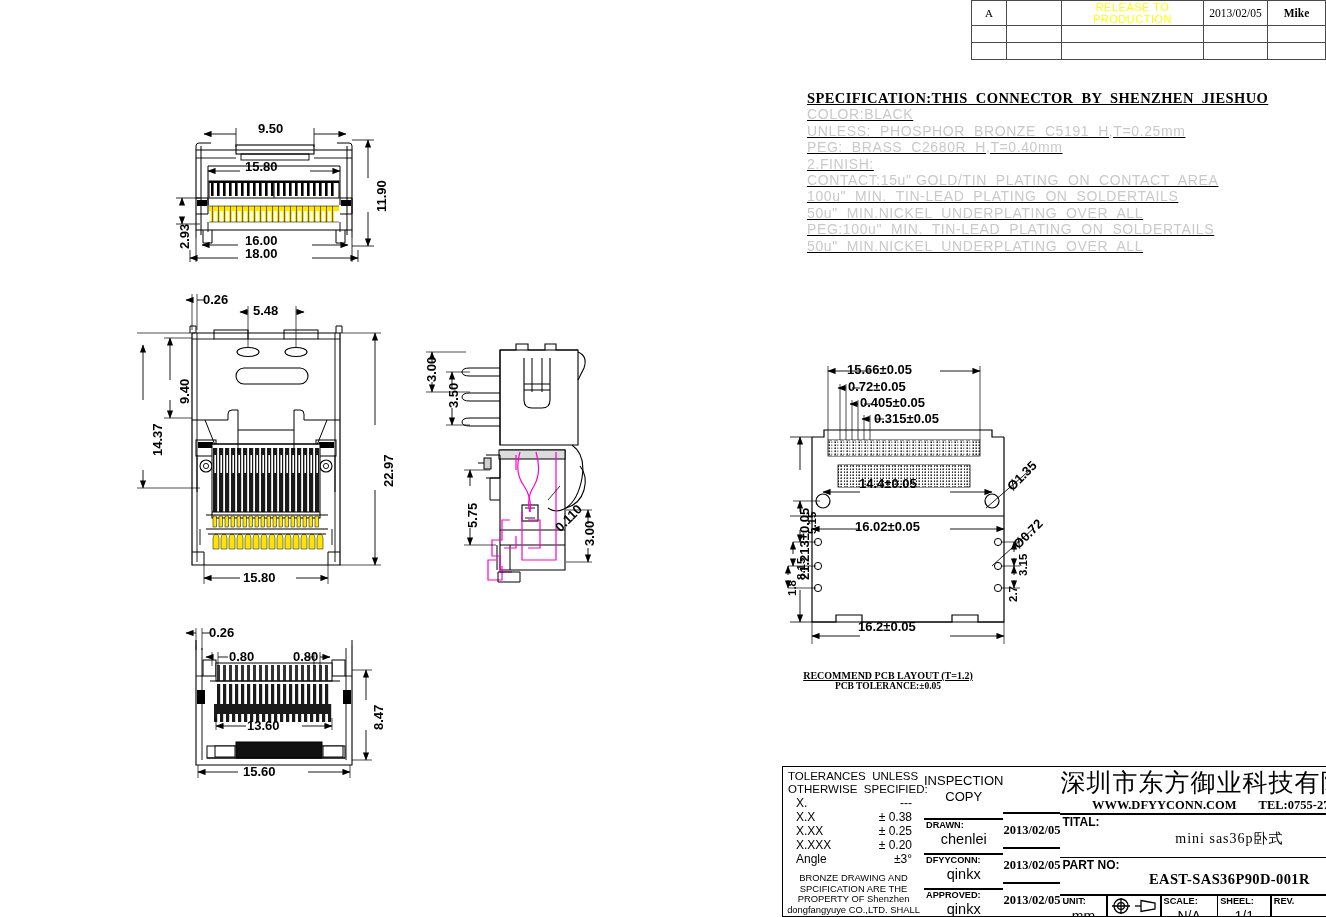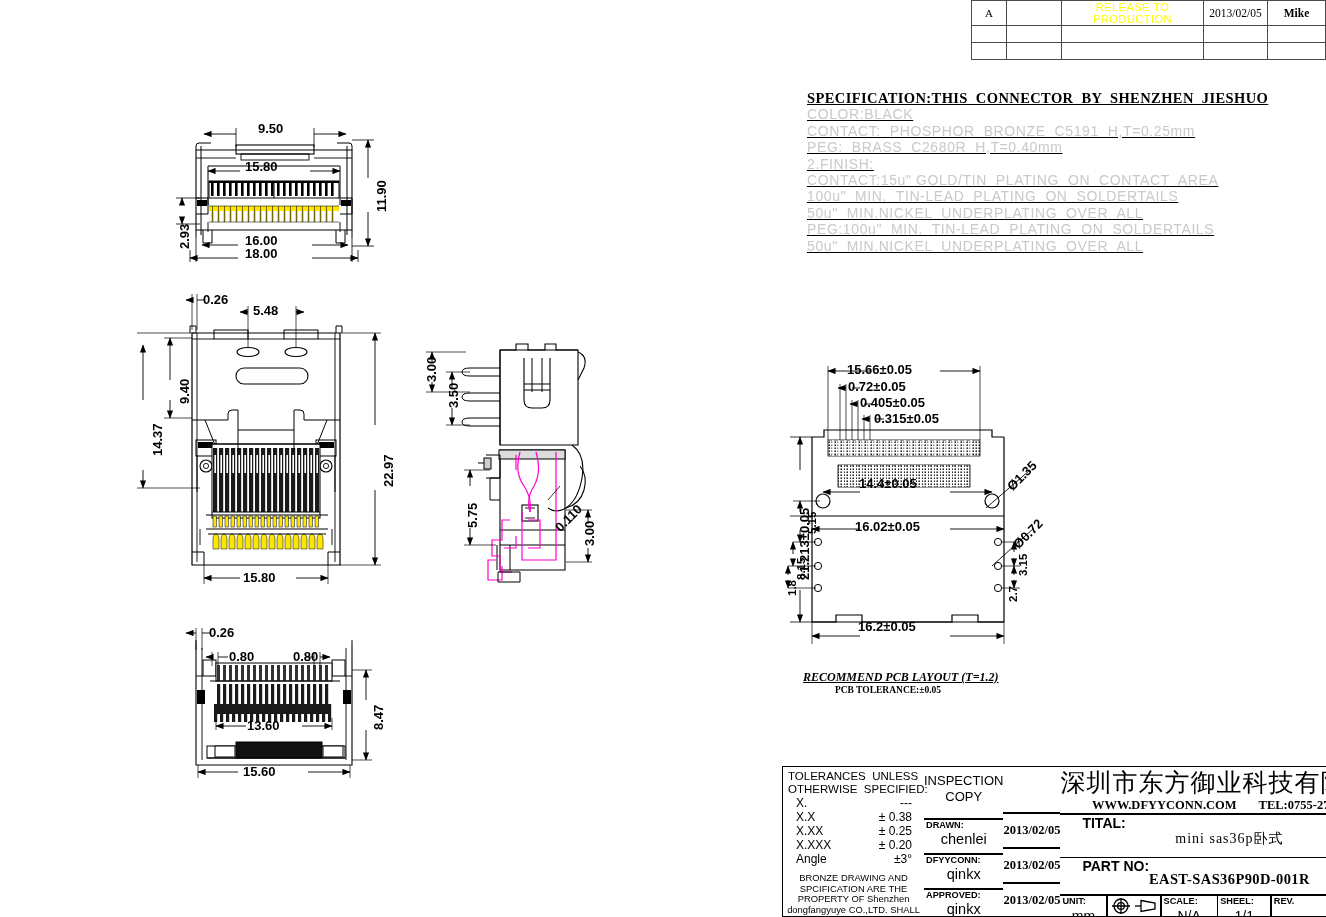--- a/index.html
+++ b/index.html
@@ -148,23 +148,22 @@
     letter-spacing: 1px; white-space: nowrap;
   }
   .company-en {
     font-family: "Liberation Serif", serif;
     font-weight: bold; font-size: 12.5px;
     text-align: center; line-height: 15px; white-space: nowrap;
   }
   .ttl-cell { position: relative; height: 43px; }
   .ttl-label {
     position: absolute; left: 2px; top: 0;
-    font-size: 14px; font-weight: bold;
-    font-family: "Liberation Sans", sans-serif;
-    margin-left: 20px;
+    font-size: 12px; font-weight: bold;
+    font-family: "Liberation Sans", sans-serif;
   }
   .ttl-val {
     position: absolute; left: 0; right: 0; top: 15px;
     text-align: center; font-size: 14px;
     font-family: "Liberation Serif", serif;
     letter-spacing: 1px;
   }
   .pn-cell { position: relative; height: 37px; }
   .pn-val {
     position: absolute; left: 0; right: 0; top: 13px;
@@ -186,21 +185,21 @@
 
   .proj-sym { width: 52px; display: flex; align-items: center; justify-content: center; }
 
   
   #pcb-caption {
     position: absolute; left: 803px; top: 670px;
     text-align: center; width: 170px;
   }
   #pcb-caption .c1 {
     font-family: "Liberation Serif", serif; font-weight: bold;
-    font-size: 12px; text-decoration: underline; white-space: nowrap; font-style: italic;
+    font-size: 10px; text-decoration: underline; white-space: nowrap;
   }
   #pcb-caption .c2 {
     font-family: "Liberation Serif", serif; font-weight: bold;
     font-size: 9.5px; white-space: nowrap;
   }
 </style>
 </head>
 <body>
 
 <div class="sheet">
@@ -779,21 +778,21 @@
           <td></td>
           <td></td>
         </tr>
       </tbody>
     </table>
   </div>
 
   <div id="spec-block">
     <div class="row"><span class="hdr">SPECIFICATION:THIS  CONNECTOR  BY  SHENZHEN  JIESHUO</span></div>
     <div class="row"><span class="body">COLOR:BLACK</span></div>
-    <div class="row"><span class="body">CONTACT:  PHOSPHOR  BRONZE  C5191  H,T=0.25mm</span></div>
+    <div class="row"><span class="body">UNLESS:  PHOSPHOR  BRONZE  C5191  H,T=0.25mm</span></div>
     <div class="row"><span class="body">PEG:  BRASS  C2680R  H,T=0.40mm</span></div>
     <div class="row"><span class="body">2.FINISH:</span></div>
     <div class="row"><span class="body">CONTACT:15u" GOLD/TIN  PLATING  ON  CONTACT  AREA</span></div>
     <div class="row"><span class="body">100u"  MIN.  TIN-LEAD  PLATING  ON  SOLDERTAILS</span></div>
     <div class="row"><span class="body">50u"  MIN.NICKEL  UNDERPLATING  OVER  ALL</span></div>
     <div class="row"><span class="body">PEG:100u"  MIN.  TIN-LEAD  PLATING  ON  SOLDERTAILS</span></div>
     <div class="row"><span class="body">50u"  MIN.NICKEL  UNDERPLATING  OVER  ALL</span></div>
   </div>
 
   <div class="t dim" style="left:258px; top:121px;">9.50</div>

